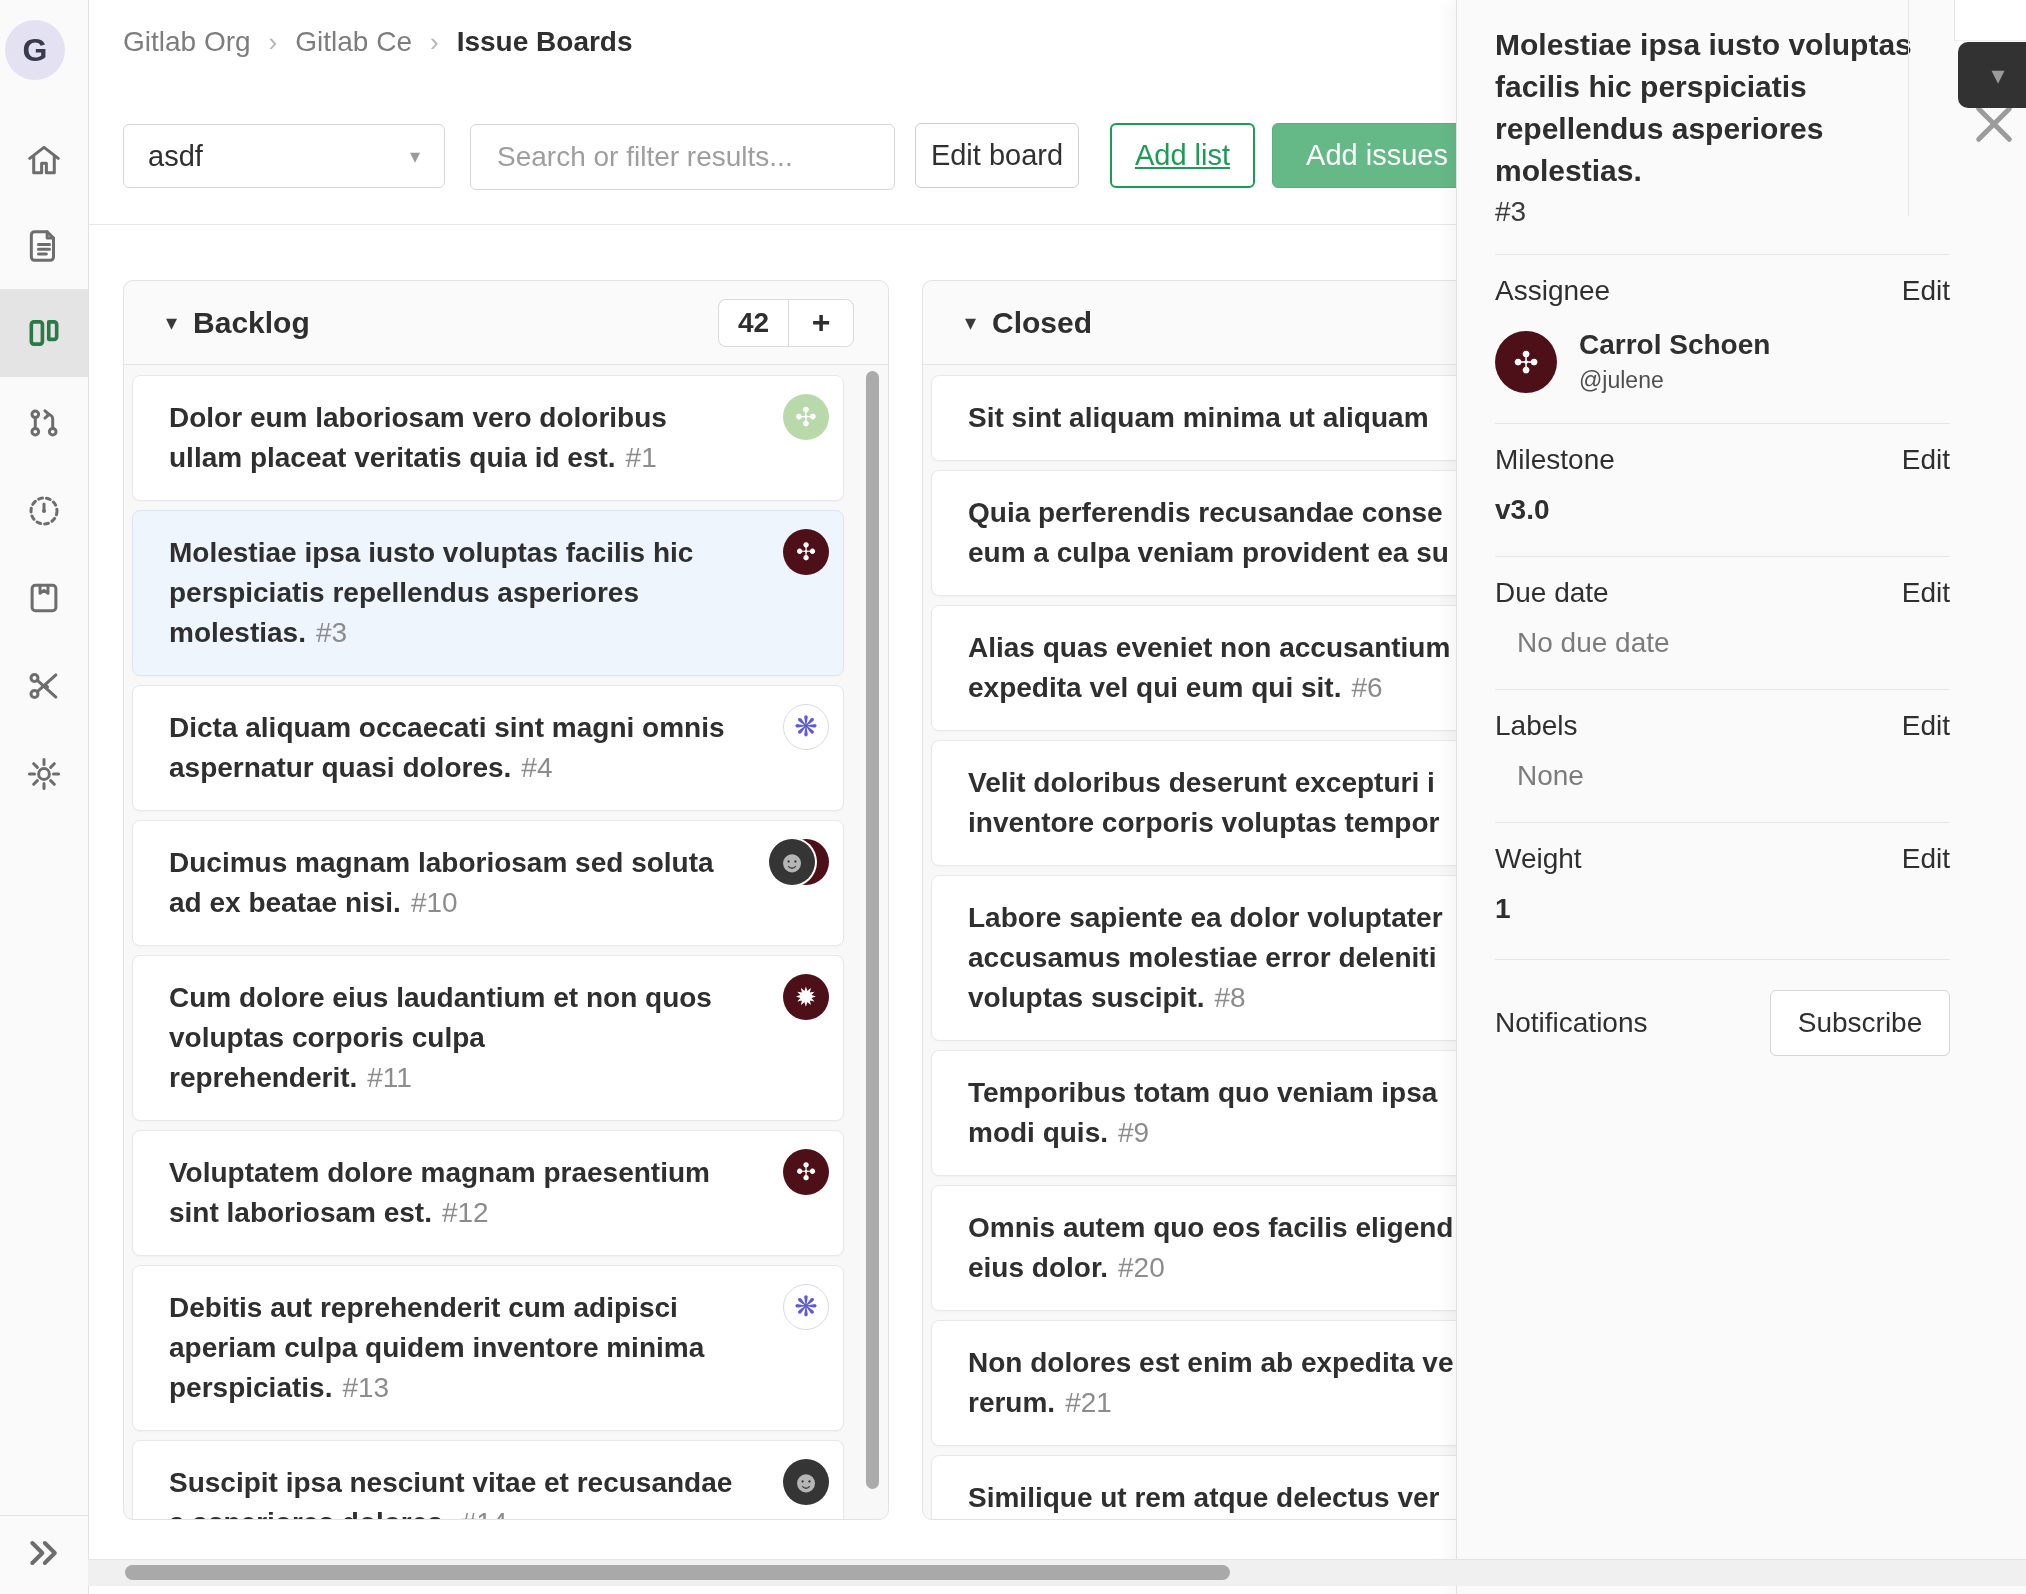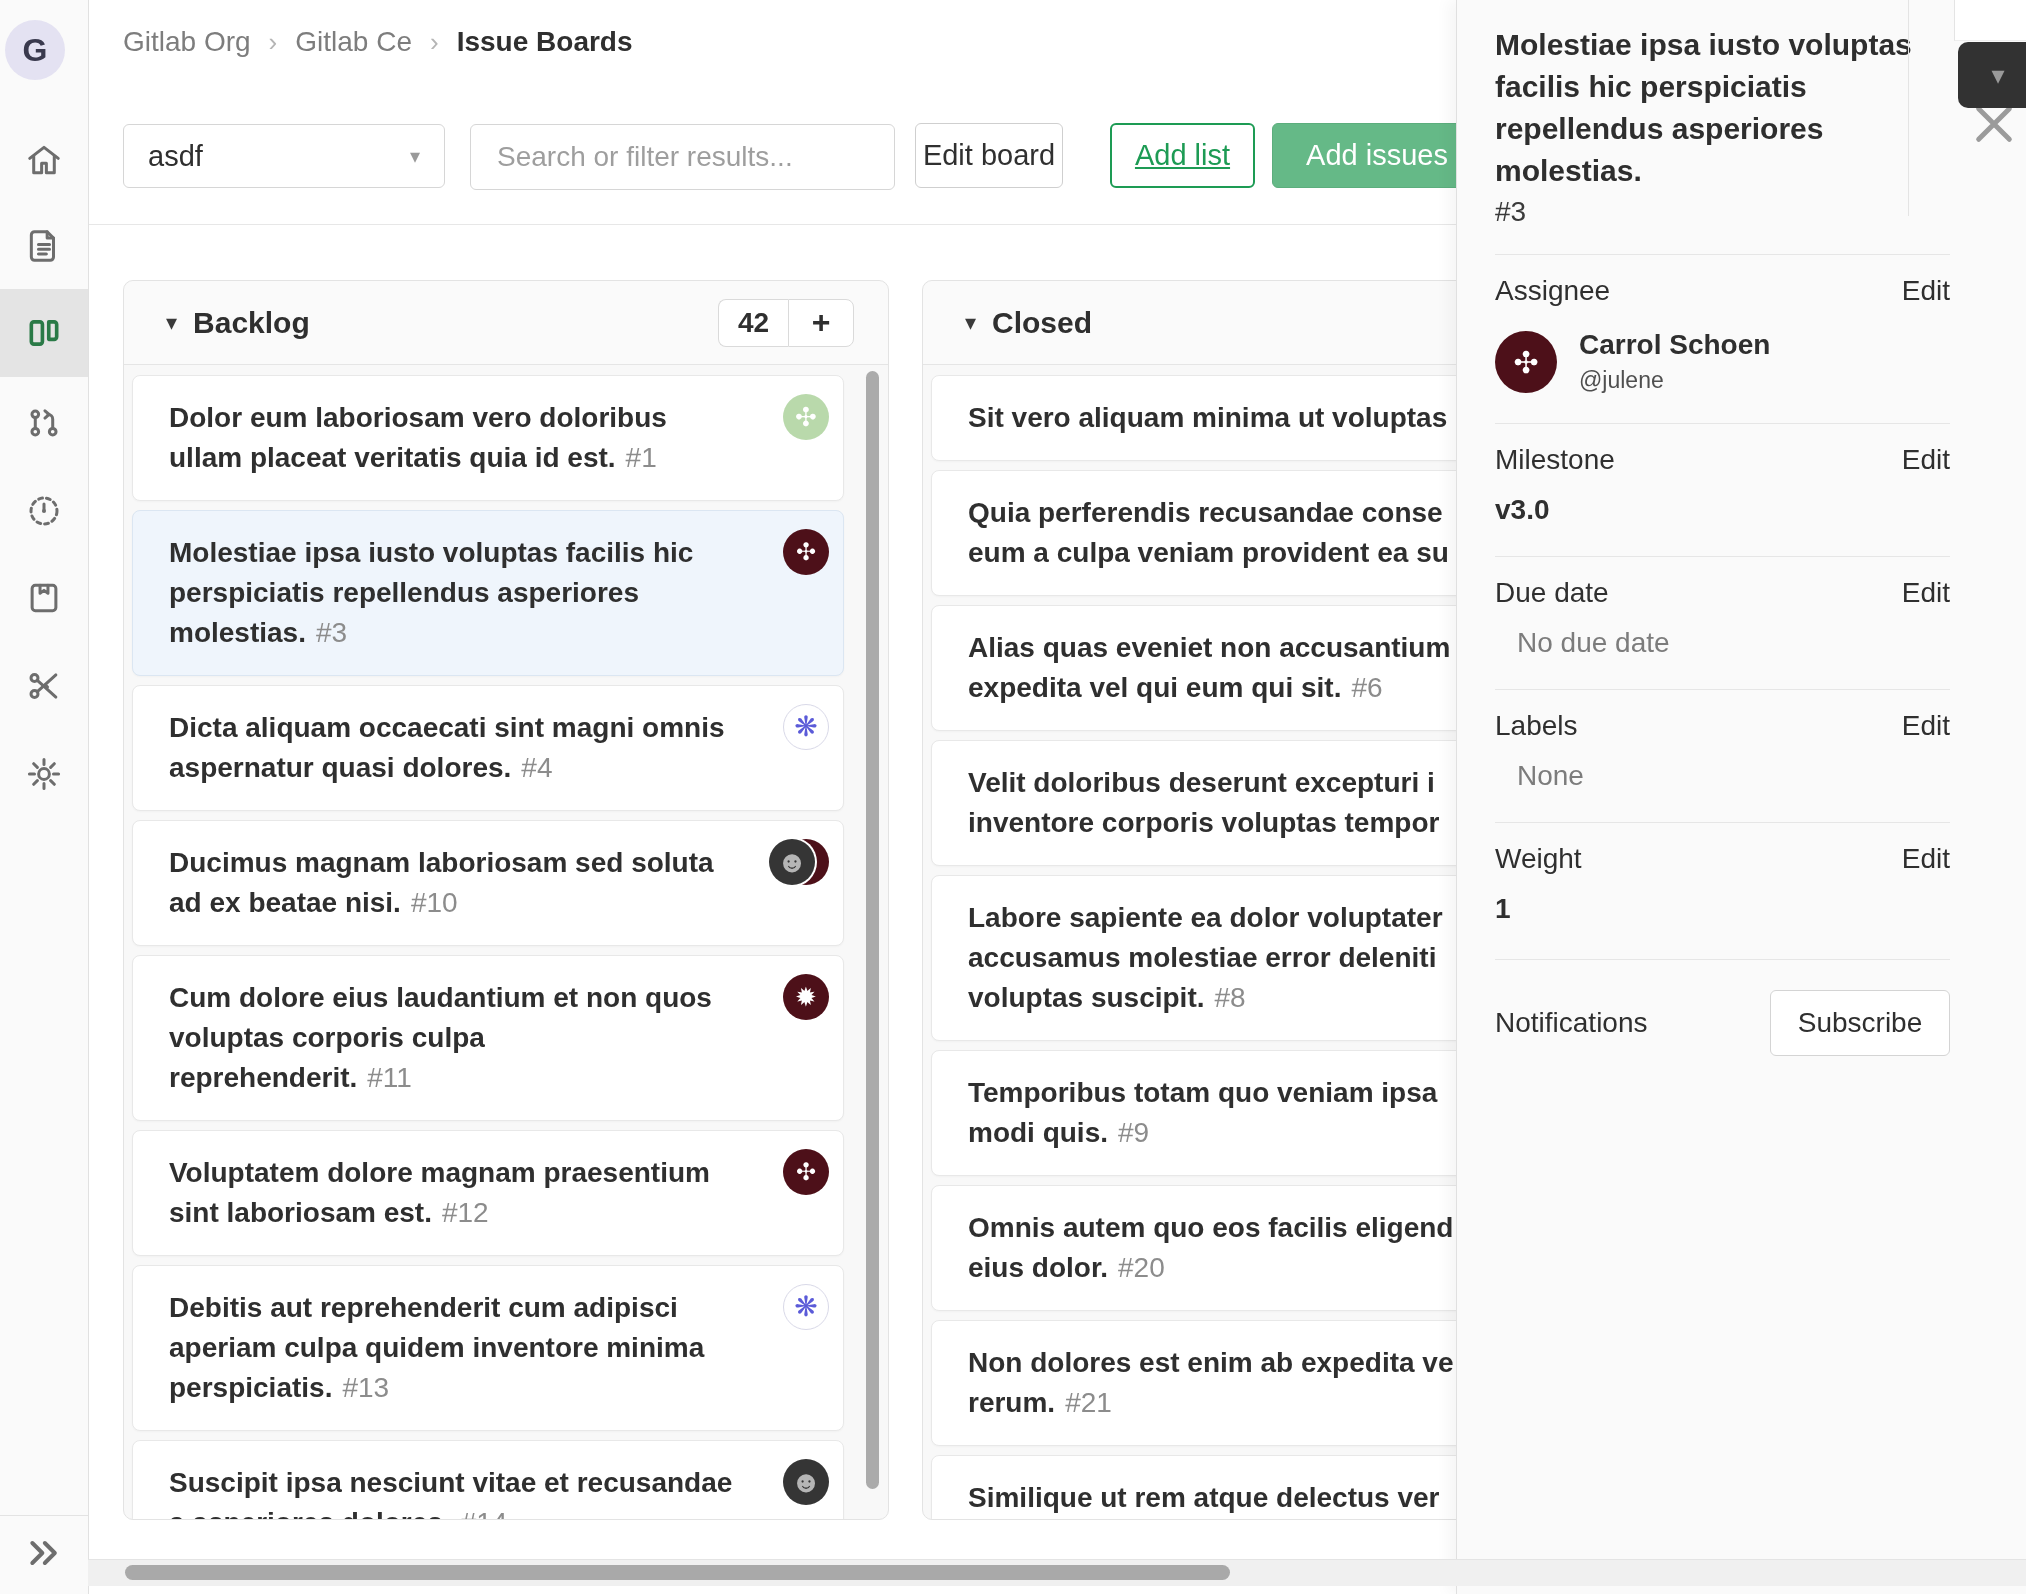--- a/index.html
+++ b/index.html
@@ -20,21 +20,21 @@
   .breadcrumb .current{color:#2f2f2f;font-weight:700;}
 
   
   .toolbar{position:absolute;left:88px;top:84px;right:0;height:140px;background:#fff;border-bottom:1px solid #e7e7e7;z-index:1;}
   .board-select{position:absolute;left:35px;top:40px;width:322px;height:64px;background:#fff;border:1px solid #d6d6d6;border-radius:6px;display:flex;align-items:center;font-size:29px;color:#2f2f2f;padding:0 24px;box-sizing:border-box;}
   .board-select .chev{margin-left:auto;color:#9a9a9a;font-size:20px;}
   .search-box{position:absolute;left:382px;top:40px;width:425px;height:66px;border:1px solid #d6d6d6;border-radius:6px;background:#fff;box-sizing:border-box;display:flex;align-items:center;}
   .search-box input{border:none;outline:none;background:transparent;width:100%;font-family:"Liberation Sans",sans-serif;font-size:28px;color:#444;padding:0 26px;}
   .search-box input::placeholder{color:#9e9e9e;}
   .btn{position:absolute;top:39px;height:65px;border-radius:6px;font-size:29px;display:flex;align-items:center;justify-content:center;box-sizing:border-box;cursor:pointer;}
-  .btn-edit-board{left:827px;width:148px;background:#fff;border:1px solid #cfcfcf;color:#303030;}
+  .btn-edit-board{left:827px;width:164px;background:#fff;border:1px solid #cfcfcf;color:#303030;}
   .btn-add-list{left:1022px;width:145px;background:#fff;border:2px solid #1d9b54;color:#1d9b54;text-decoration:underline;}
   .btn-add-issues{left:1184px;width:210px;background:#65b987;border:1px solid #5cae7d;color:#fff;}
 
   
   .board{position:absolute;left:88px;top:224px;right:0;bottom:0;background:#fff;}
   .column{position:absolute;top:56px;width:766px;height:1240px;border:1px solid #e3e3e3;border-radius:10px;background:#f8f8f8;box-sizing:border-box;overflow:hidden;}
   .col-backlog{left:35px;}
   .col-closed{left:834px;}
   .col-header{height:84px;background:#fafafa;border-bottom:1px solid #e5e5e5;display:flex;align-items:center;padding:0 34px 0 42px;box-sizing:border-box;border-radius:10px 10px 0 0;}
   .col-caret{color:#3a3a3a;font-size:22px;margin-right:16px;}
@@ -231,21 +231,21 @@
       <div class="vscroll"></div>
     </section>
 
     <section class="column col-closed">
       <div class="col-header">
         <span class="col-caret">▾</span>
         <span class="col-title">Closed</span>
       </div>
       <div class="card-list" id="closed-list">
           <div class="card">
-            <div class="line">Sit vero aliquam minima ut voluptas</div>
+            <div class="line">Sit sint aliquam minima ut aliquam</div>
           </div>
           <div class="card">
             <div class="line">Quia perferendis recusandae conse</div>
             <div class="line">eum a culpa veniam provident ea su</div>
           </div>
           <div class="card">
             <div class="line">Alias quas eveniet non accusantium</div>
             <div class="line">expedita vel qui eum qui sit.<span class="num">#6</span></div>
           </div>
           <div class="card">

